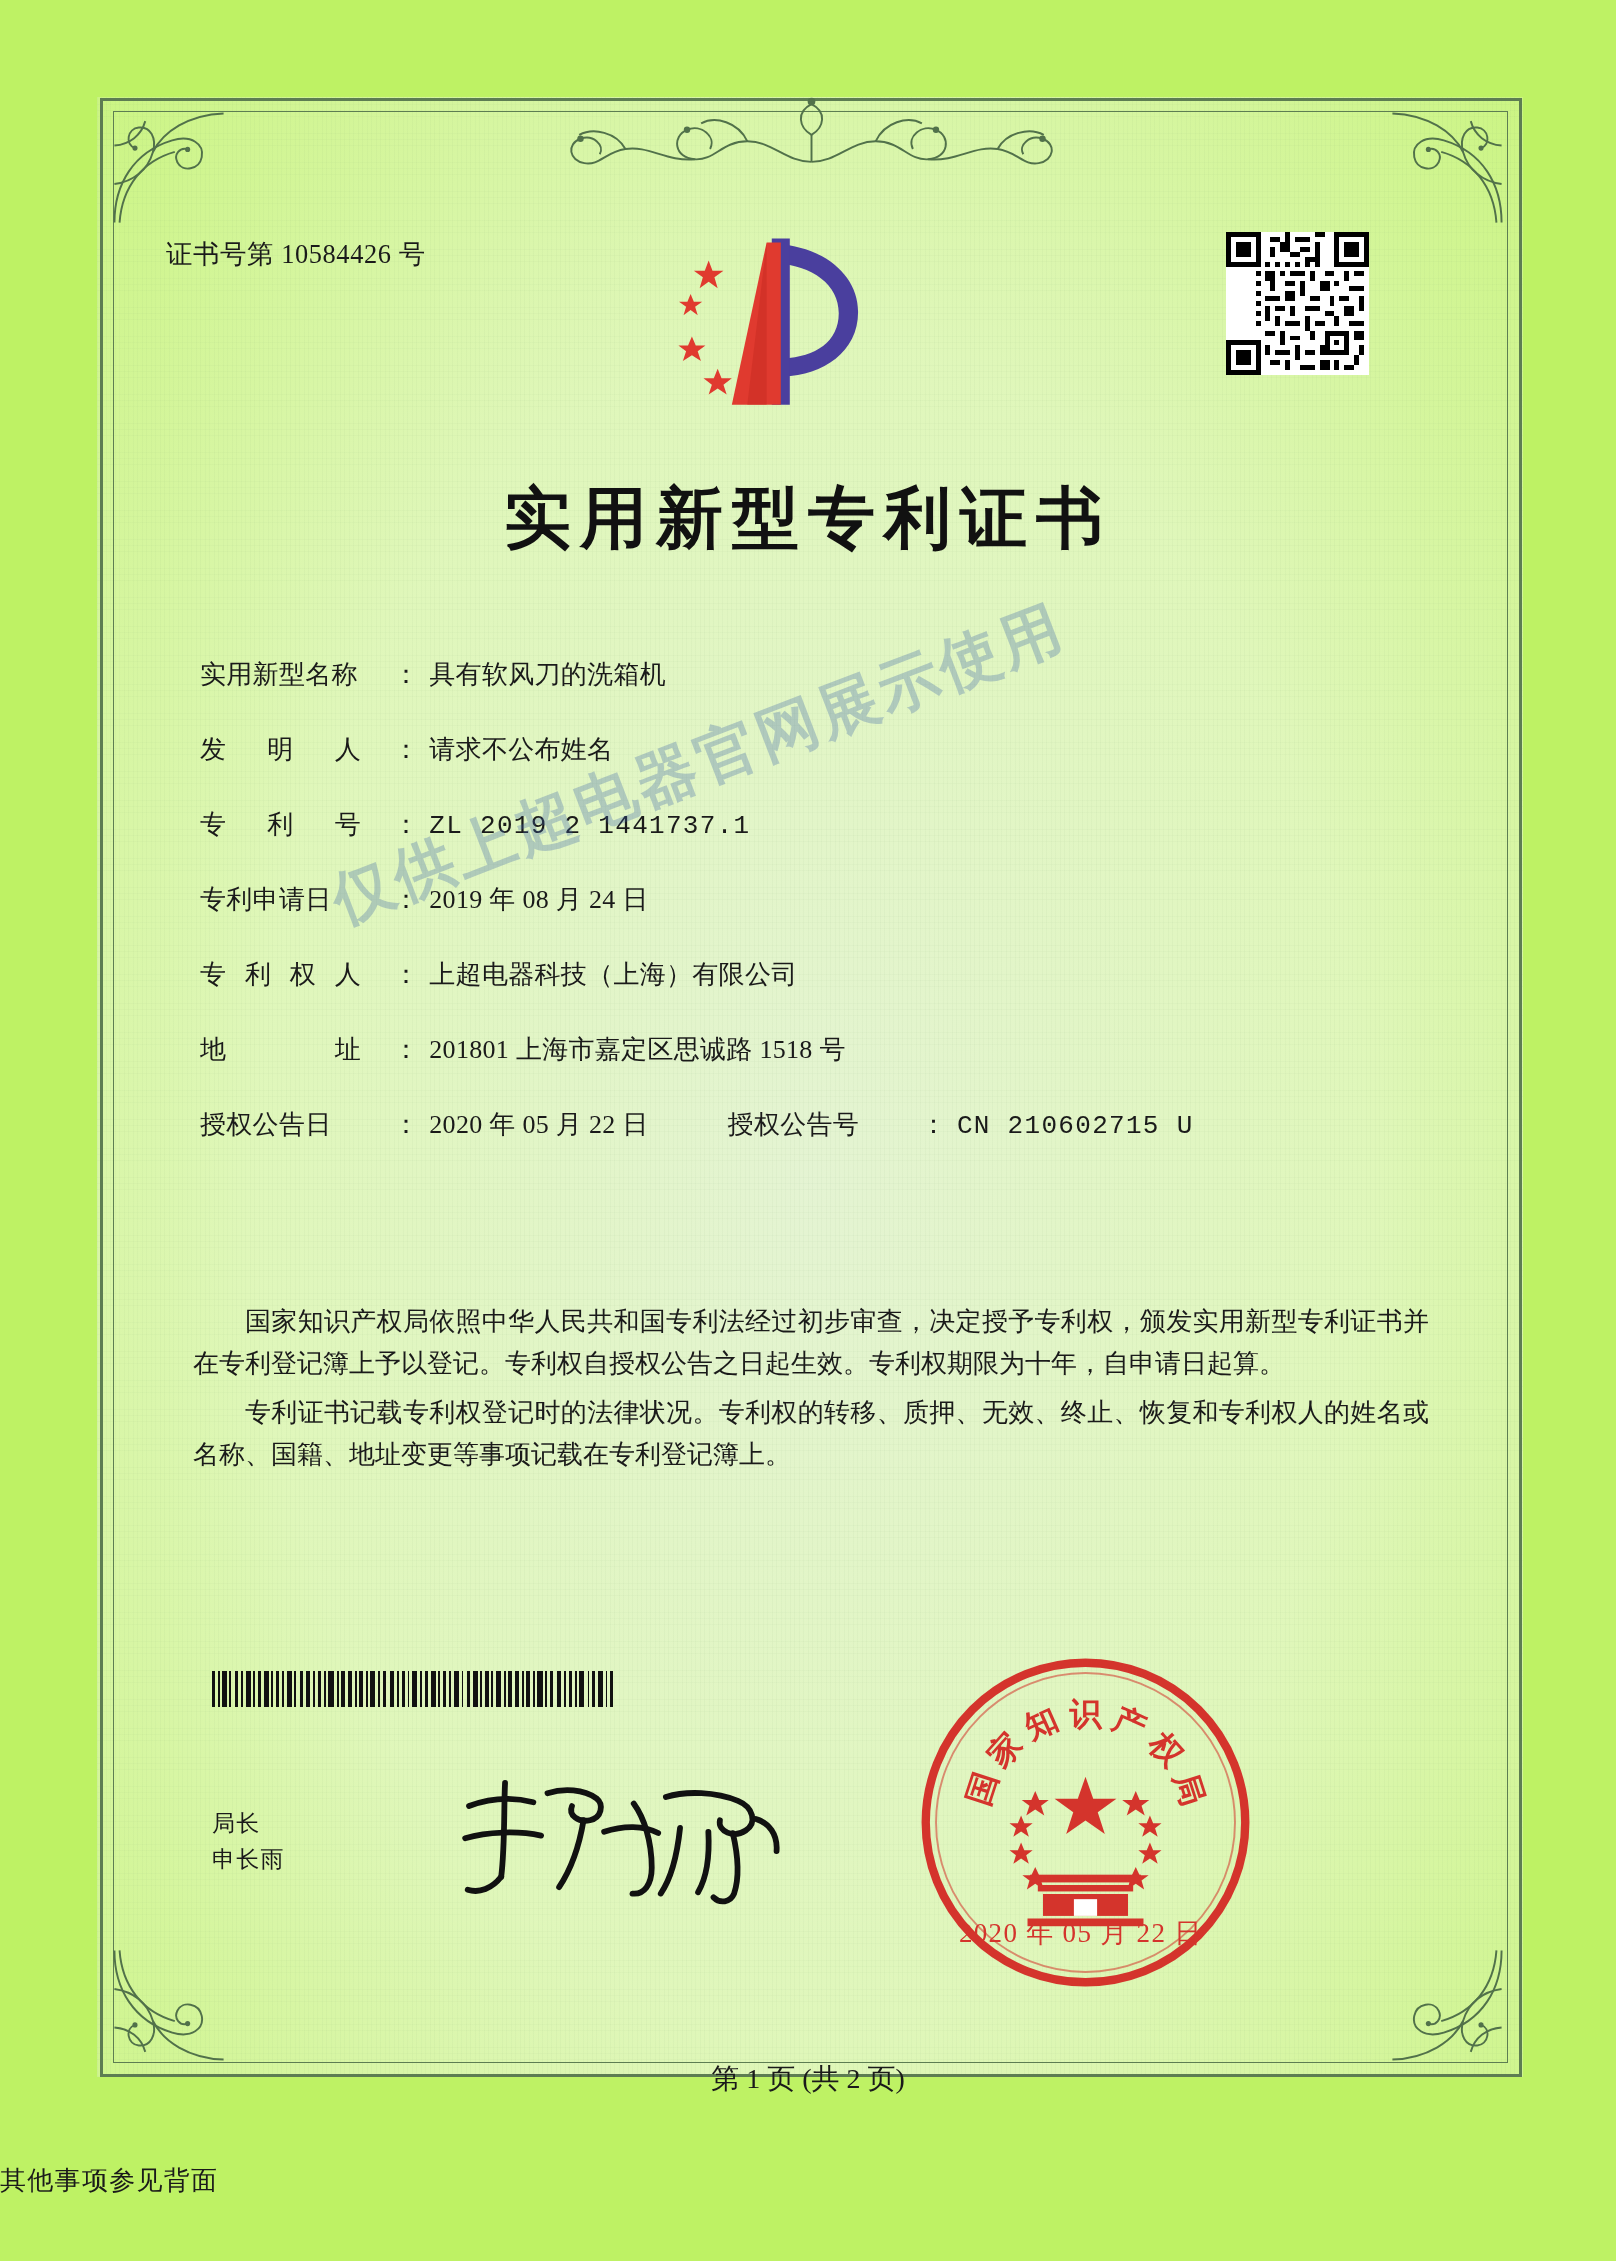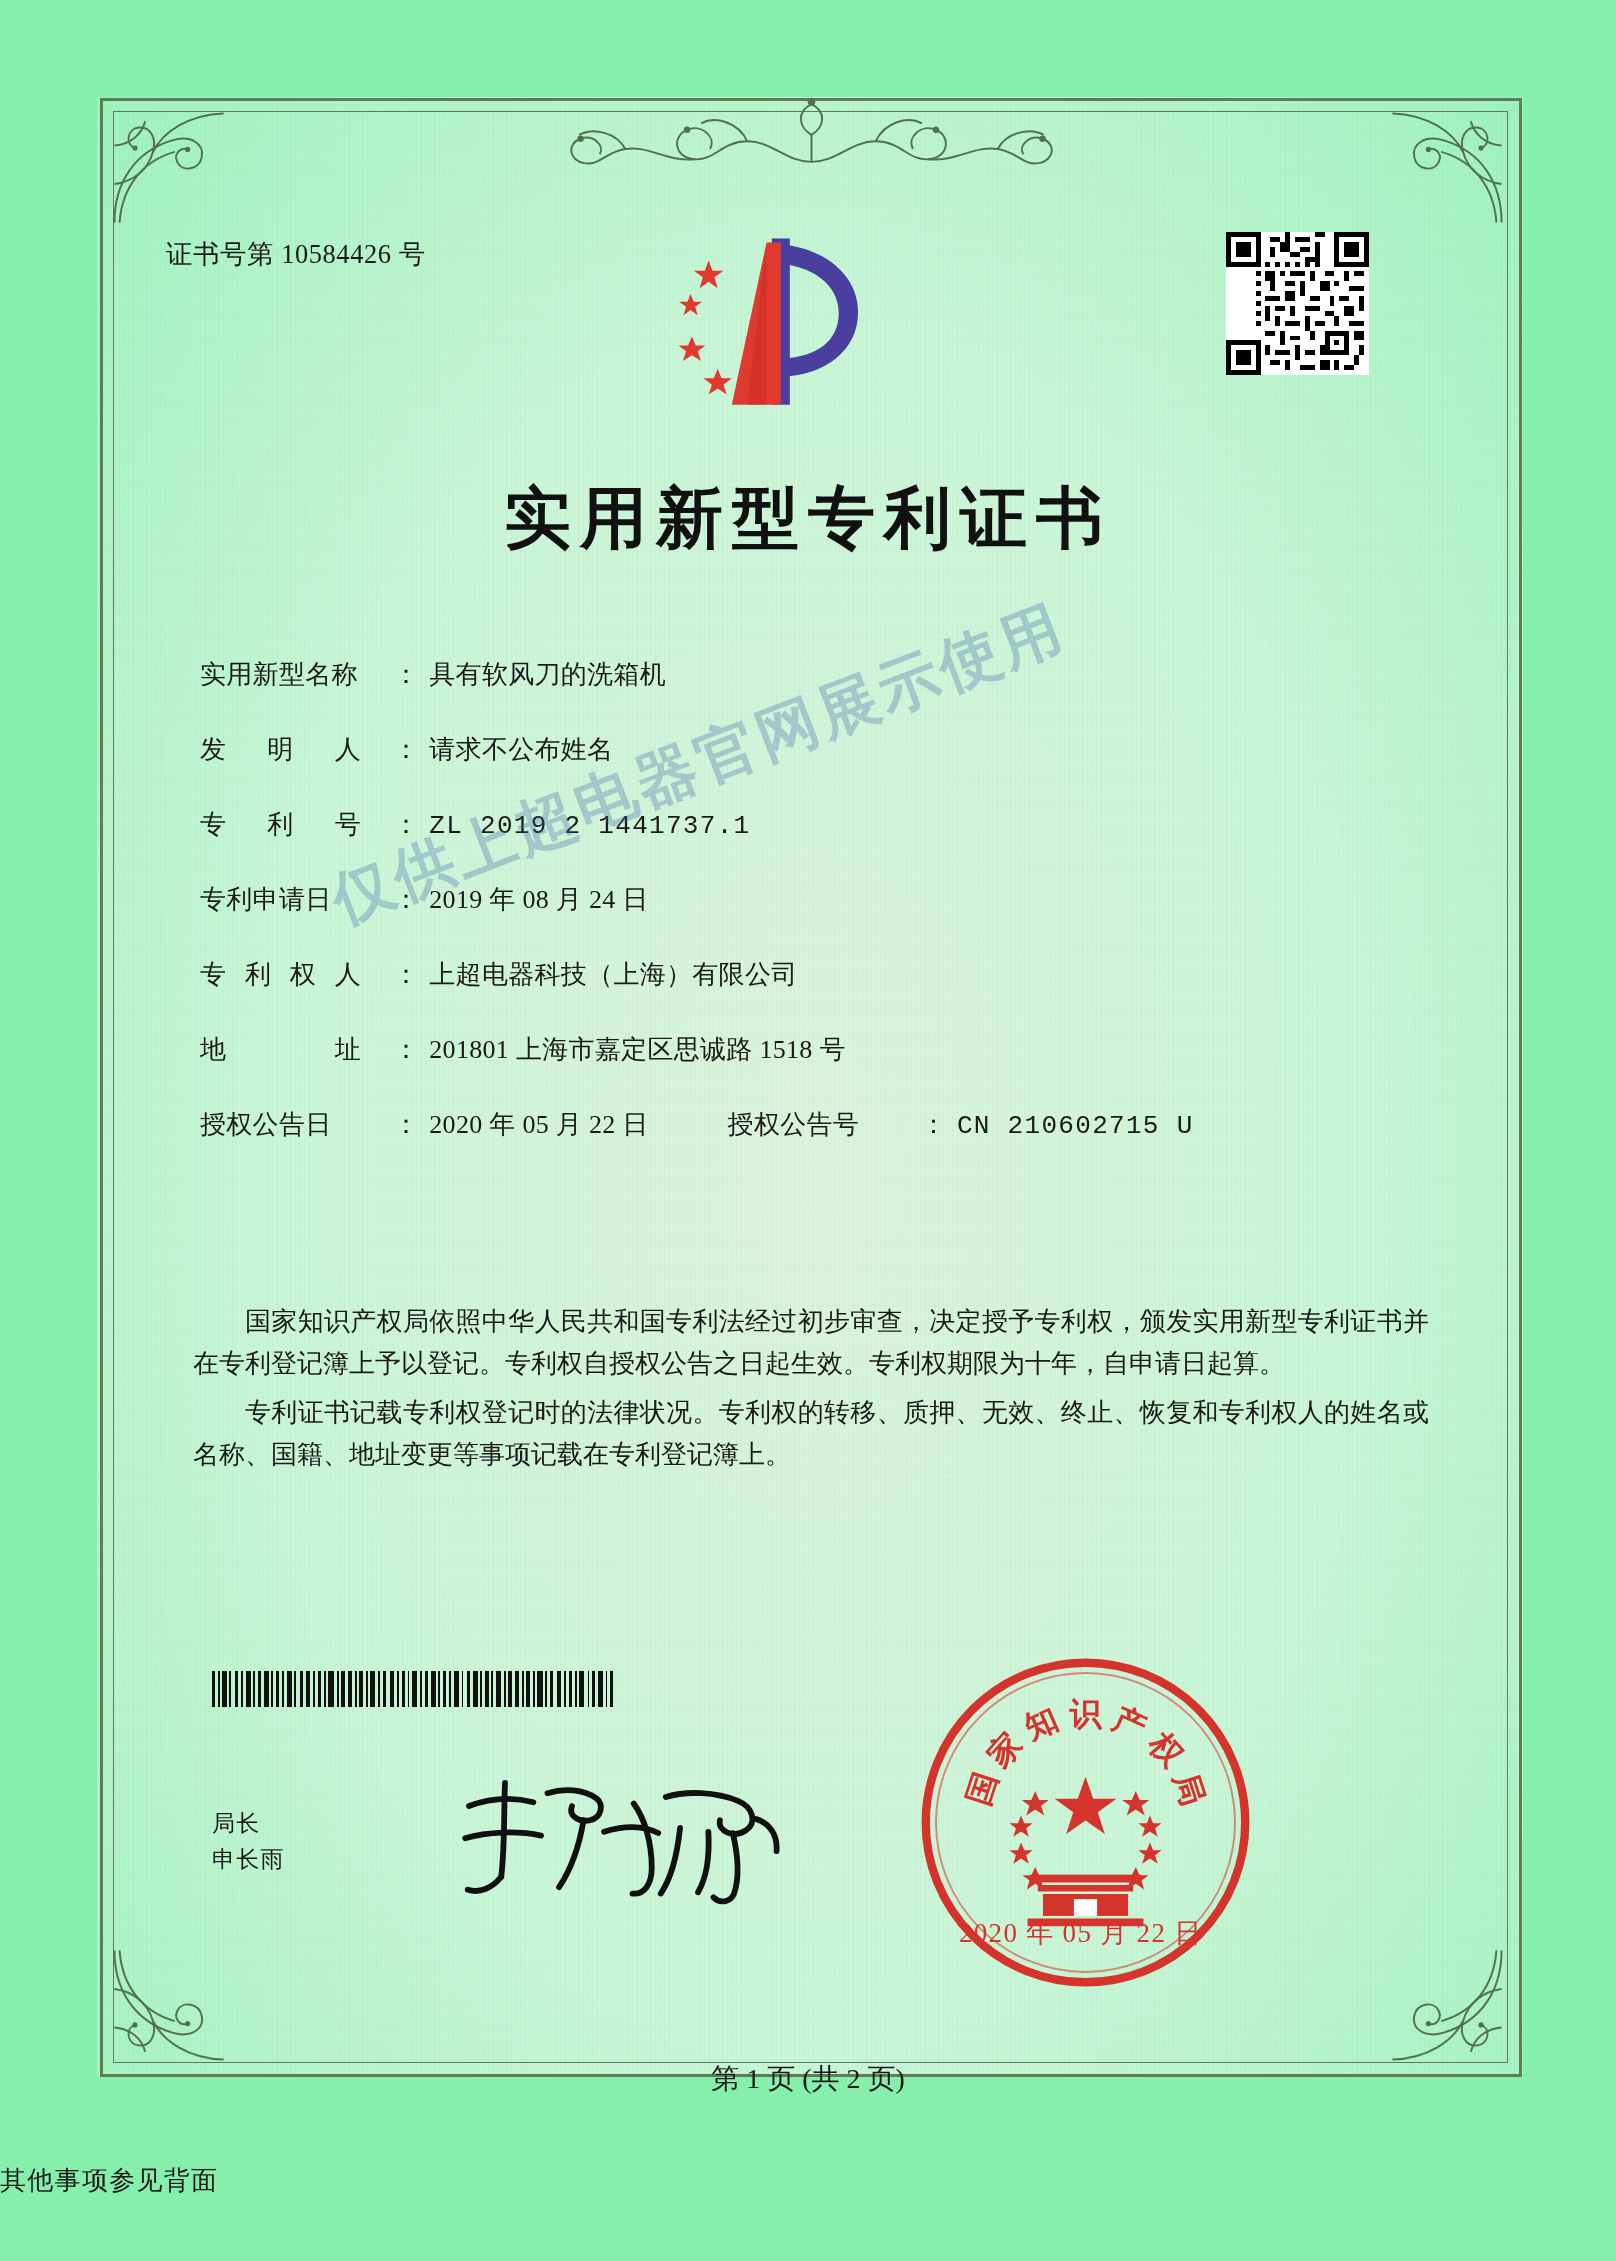--- a/index.html
+++ b/index.html
@@ -15,21 +15,21 @@
     position: relative;
     overflow: hidden;
   }
 
   
   .page {
     position: absolute;
     left: 0; top: 0;
     width: 1616px;
     height: 2261px;
-    background: #86efac;
+    background: #bef264;
   }
 
   
   .paper-tint {
     position: absolute;
     left: 97px; top: 97px;
     width: 1426px;
     height: 1980px;
     background:
       repeating-linear-gradient(90deg, rgba(120,160,110,0.055) 0px, rgba(120,160,110,0.055) 0.6px, rgba(255,255,255,0) 0.6px, rgba(255,255,255,0) 4.5px),

